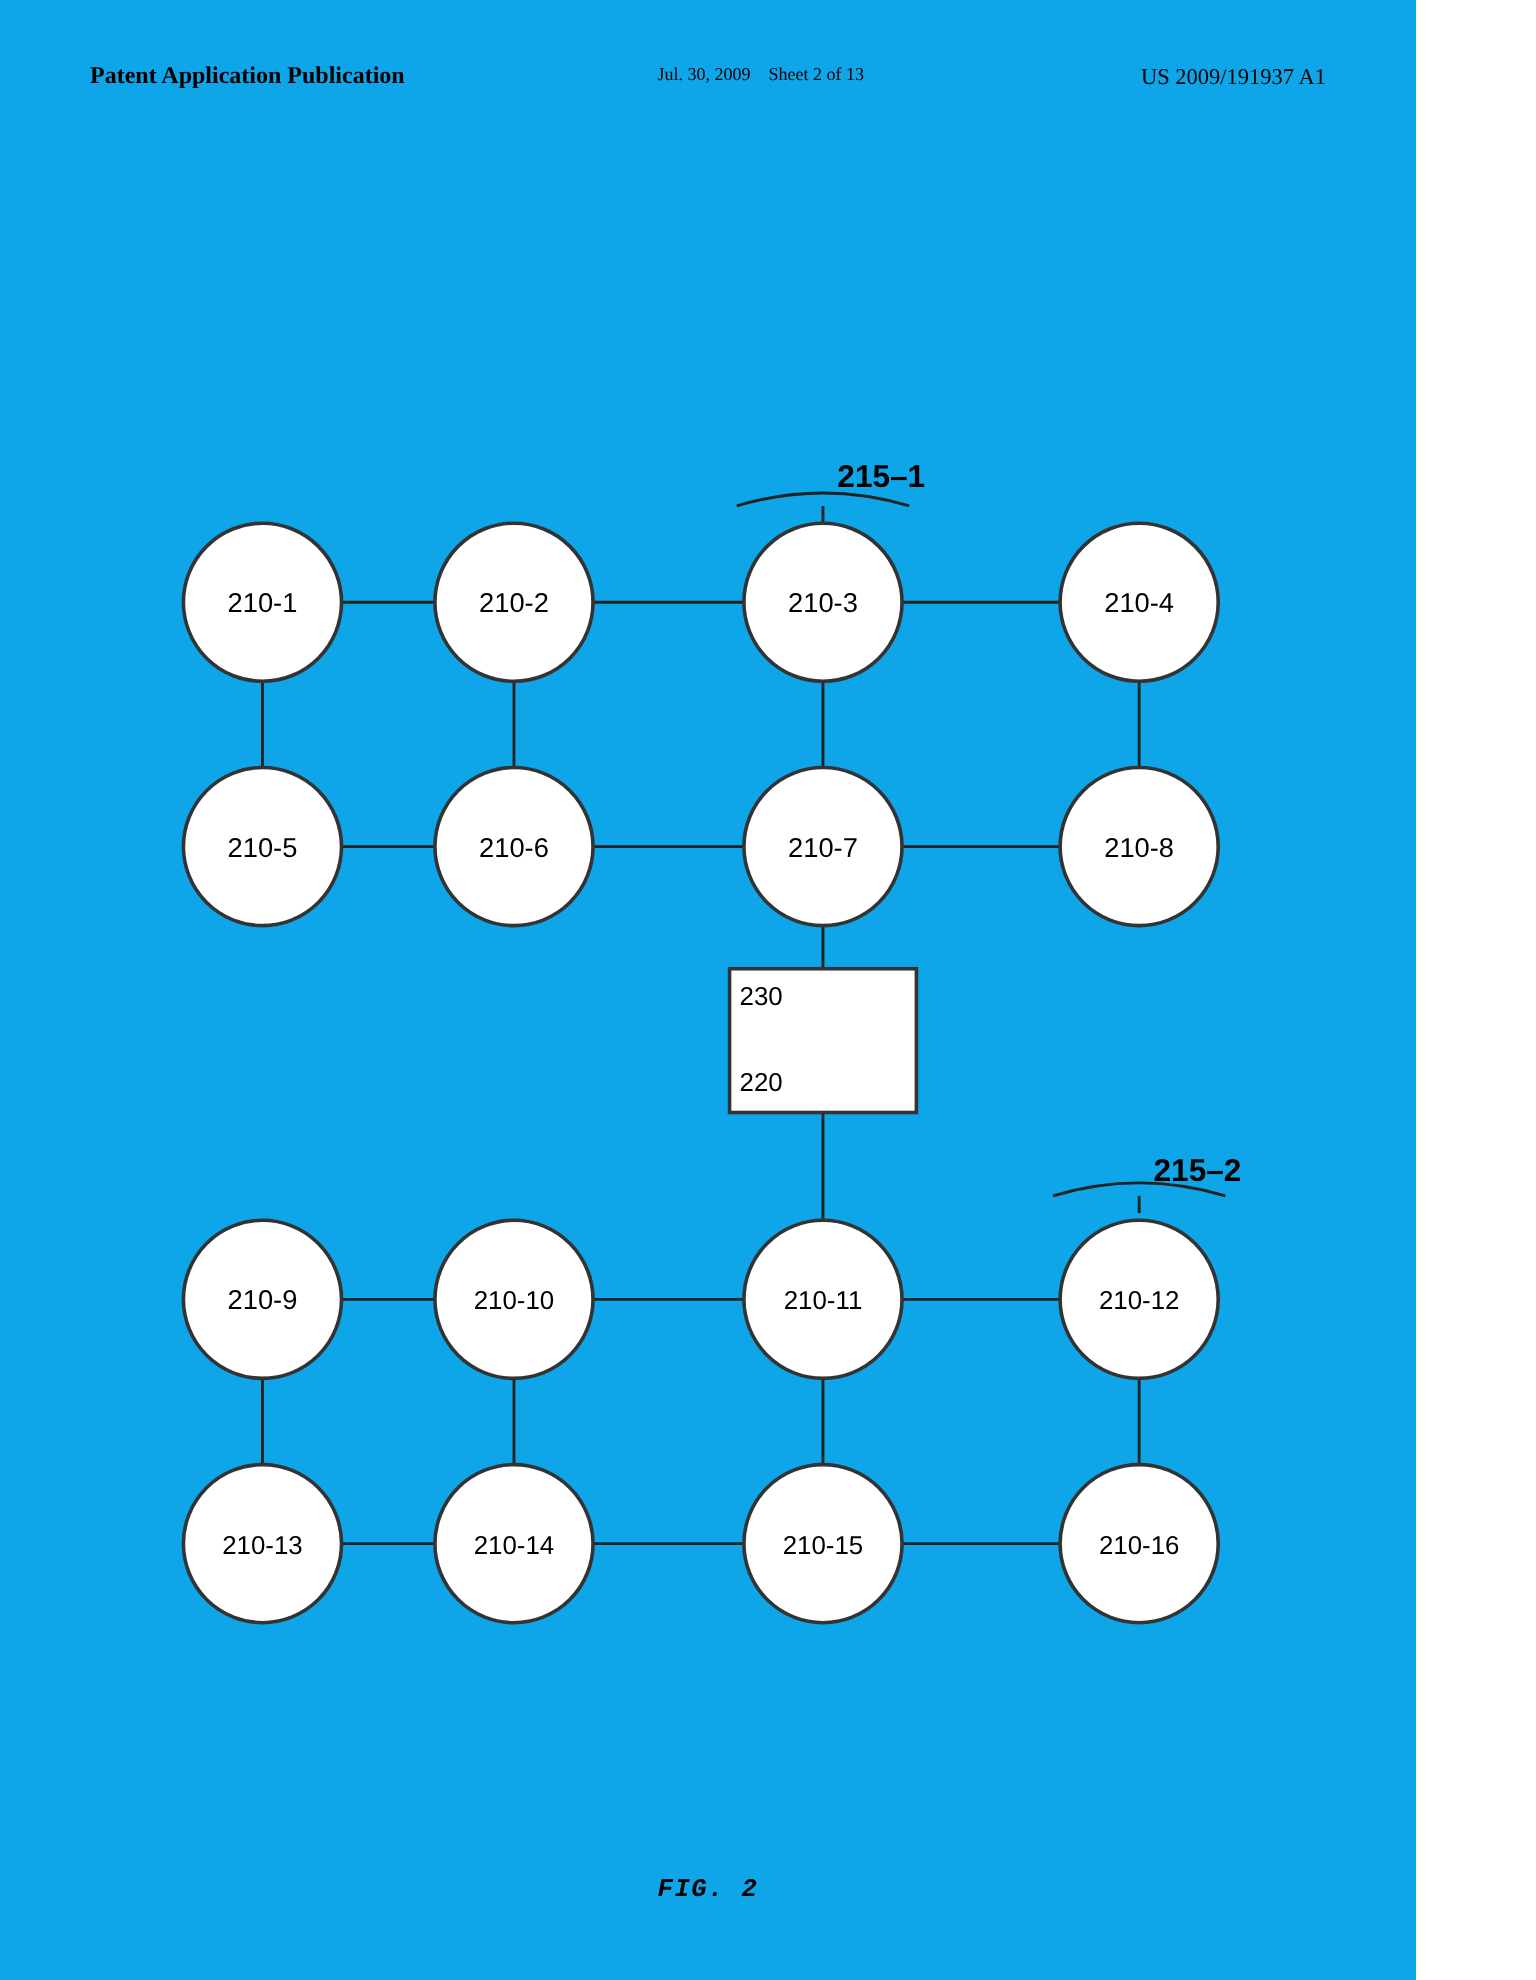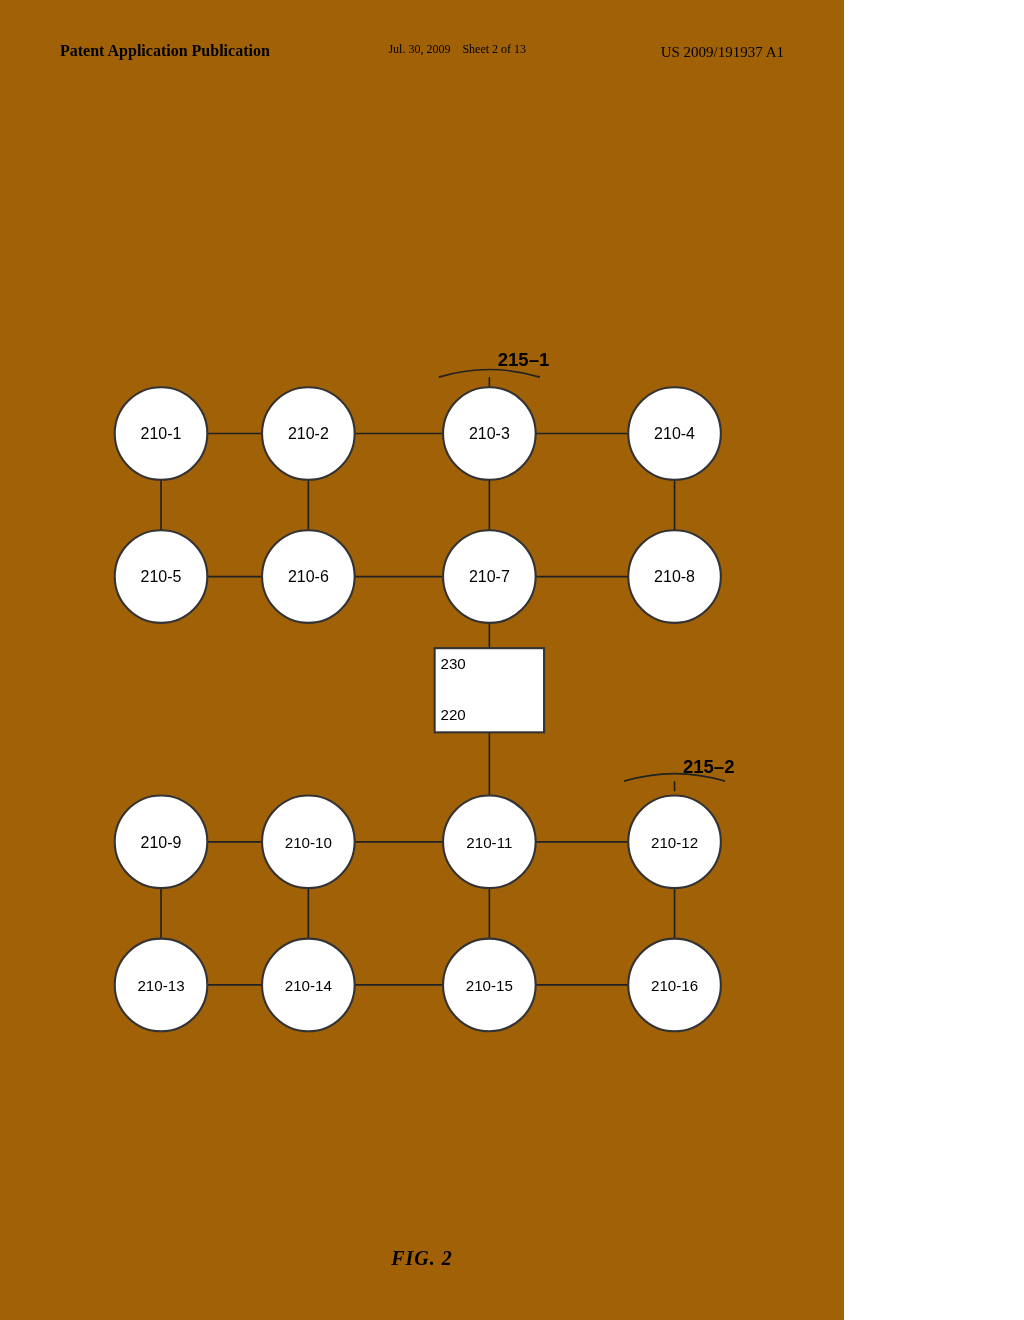--- a/index.html
+++ b/index.html
@@ -6,23 +6,23 @@
     body {
       background: #ffffff;
       font-family: 'Times New Roman', Times, serif;
       width: 1024px;
       height: 1320px;
       position: relative;
       overflow: hidden;
     }
 
     .page {
-      width: 844px;
+      width: 944px;
       height: 1320px;
-      background: #a16207;
+      background: #0ea5e9;
       position: relative;
     }
 
     
     .header {
       position: absolute;
       top: 40px;
       left: 60px;
       right: 60px;
       display: flex;
@@ -63,24 +63,25 @@
       width: 100%;
       height: 100%;
     }
 
     
     .figure-label {
       position: absolute;
       bottom: 50px;
       left: 50%;
       transform: translateX(-50%);
-      font-size: 20px;
+      font-size: 17px;
       font-weight: bold;
       font-style: italic;
       letter-spacing: 1px;
+      font-family: Liberation Mono, monospace;
     }
   </style>
 </head>
 <body>
 
 <div class="page">
 
   <div class="header">
     <div class="header-left">Patent Application Publication</div>
     <div class="header-center">

